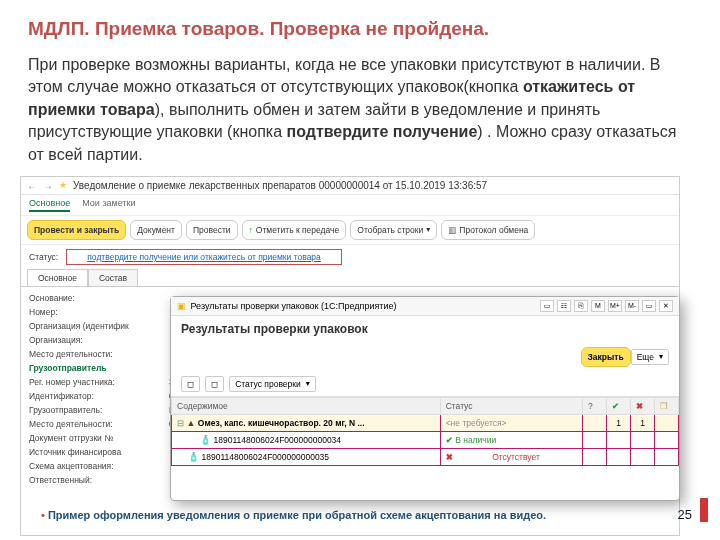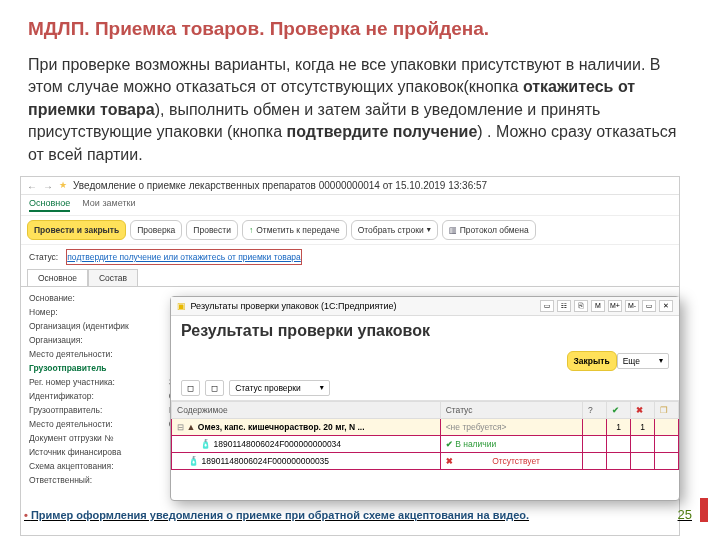--- a/index.html
+++ b/index.html
@@ -13,54 +13,54 @@
   .app-head { display: flex; align-items: center; padding: 3px 6px; border-bottom: 1px solid #e3e3e3; gap: 6px; }
   .arrow-left, .arrow-right { color: #888; font-size: 10px; }
   .star-icon { color: #f5c44c; }
   .app-title { font-size: 10px; color: #333; }
   .tab-row { display: flex; gap: 12px; padding: 3px 8px; font-size: 9px; color: #666; }
   .tab-row .active { color: #0a7540; border-bottom: 2px solid #0a7540; padding-bottom: 2px; }
   .toolbar { display: flex; gap: 4px; padding: 4px 6px; align-items: center; border-top: 1px solid #eee; border-bottom: 1px solid #eee; flex-wrap: wrap; }
   .btn { border: 1px solid #ccc; border-radius: 6px; padding: 4px 6px; font-size: 8.5px; background: #fff; display: inline-flex; align-items: center; gap: 3px; cursor: pointer; }
   .btn-yellow { background: #ffe15a; border-color: #e6c534; font-weight: bold; }
   .status-row { display: flex; align-items: center; padding: 4px 8px; gap: 8px; font-size: 8.5px; }
-  .status-link { color: #1565c0; text-decoration: underline; border: 1px solid #c0504d; padding: 2px 0; }
+  .status-link { color: #1565c0; text-decoration: underline; border: 1px solid #c0504d; padding: 2px 20px; }
   .sub-tabs { display: flex; gap: 0; padding: 0 6px; font-size: 8.5px; border-bottom: 1px solid #ccc; }
   .sub-tab { padding: 3px 10px; border: 1px solid #ccc; border-bottom: none; background: #f5f5f5; }
   .sub-tab.active { background: #fff; }
   .form-area { padding: 4px 8px; }
   .form-row { display: flex; padding: 2px 0; font-size: 8.5px; align-items: center; }
   .form-label { width: 140px; color: #444; }
   .form-val { color: #333; }
   .gruzo { color: #0a7540; font-weight: bold; }
   
   .dialog { position: absolute; left: 150px; top: 120px; width: 510px; height: 205px; background: #fff; border: 1px solid #aaa; box-shadow: 4px 4px 14px rgba(0,0,0,0.35); border-radius: 4px; }
   .dlg-title-bar { display: flex; align-items: center; justify-content: space-between; padding: 3px 6px; border-bottom: 1px solid #ddd; background: #f7f7f7; font-size: 9px; }
   .dlg-title-left { display: flex; align-items: center; gap: 5px; }
   .dlg-wb { display: flex; gap: 3px; }
   .wbtn { width: 14px; height: 12px; border: 1px solid #ccc; font-size: 7px; display: flex; align-items: center; justify-content: center; background: #fff; }
-  .dlg-heading { font-size: 16px; font-weight: bold; padding: 6px 10px; color: #333; }
+  .dlg-heading { font-size: 12px; font-weight: bold; padding: 6px 10px; color: #333; }
   .dlg-toolbar { display: flex; justify-content: flex-end; padding: 5px 10px; align-items: center; }
   .dlg-subbar { display: flex; gap: 5px; padding: 4px 10px; border-bottom: 1px solid #e0e0e0; }
-  .mini-btn { border: 1px solid #ccc; border-radius: 2px; padding: 2px 5px; font-size: 8.5px; background: #fff; display: inline-flex; align-items: center; gap: 19px; }
+  .mini-btn { border: 1px solid #ccc; border-radius: 2px; padding: 2px 5px; font-size: 8.5px; background: #fff; display: inline-flex; align-items: center; gap: 5px; }
   .tbl { width: 100%; border-collapse: collapse; font-size: 8.5px; }
   .tbl th { background: #f0f0f0; border: 1px solid #ddd; padding: 3px 5px; font-weight: normal; color: #555; text-align: left; }
   .tbl td { border: 1px solid #be185d; padding: 3px 5px; }
   .th-icon { width: 24px; text-align: center; }
   .row-hdr { background: #fff8e1; }
   .check { color: #2e9b3a; font-weight: bold; }
   .cross { color: #d13434; font-weight: bold; }
   .status-gray { color: #8c8c8c; }
   .status-green { color: #2e9b3a; margin-top: 23px; }
   .status-red { color: #d13434; margin-left: 37px; }
   .bottle { color: #5a3c2b; font-size: 9px; }
-  .footer { position: absolute; bottom: 18px; left: 24px; right: 28px; display: flex; justify-content: space-between; align-items: flex-end; text-decoration: underline; }
+  .footer { position: absolute; bottom: 18px; left: 41px; right: 28px; display: flex; justify-content: space-between; align-items: flex-end; }
   .bullet-text { font-size: 11px; color: #1f4e79; font-weight: bold; max-width: 510px; line-height: 1.3; }
   .bullet-text::before { content: "• "; color: #c0504d; }
-  .pagenum { font-size: 13px; color: #4d7c0f; }
+  .pagenum { font-size: 13px; color: #0f172a; }
   .redbar { position: absolute; right: 12px; bottom: 18px; width: 8px; height: 24px; background: #d13434; }
   .ic-green-up { color: #2e9b3a; }
   .ic-sq { color: #556; }
   .dropdown { font-size: 8px; }
 </style>
 </head>
 <body>
 
 <div class="slide">
   <div class="title">МДЛП. Приемка товаров. Проверка не пройдена.</div>
@@ -75,21 +75,21 @@
         <span class="arrow-right">→</span>
         <span class="star-icon">★</span>
         <span class="app-title">Уведомление о приемке лекарственных препаратов 00000000014 от 15.10.2019 13:36:57</span>
       </div>
       <div class="tab-row">
         <span class="active">Основное</span>
         <span>Мои заметки</span>
       </div>
       <div class="toolbar">
         <span class="btn btn-yellow">Провести и закрыть</span>
-        <span class="btn">Проверка</span>
+        <span class="btn">Документ</span>
         <span class="btn">Провести</span>
         <span class="btn">
             <span class="ic-green-up">↑</span>
             <span>Отметить к передаче</span>
           </span>
         <span class="btn">
             <span>Отобрать строки</span>
             <span class="dropdown">▾</span>
           </span>
         <span class="btn">

